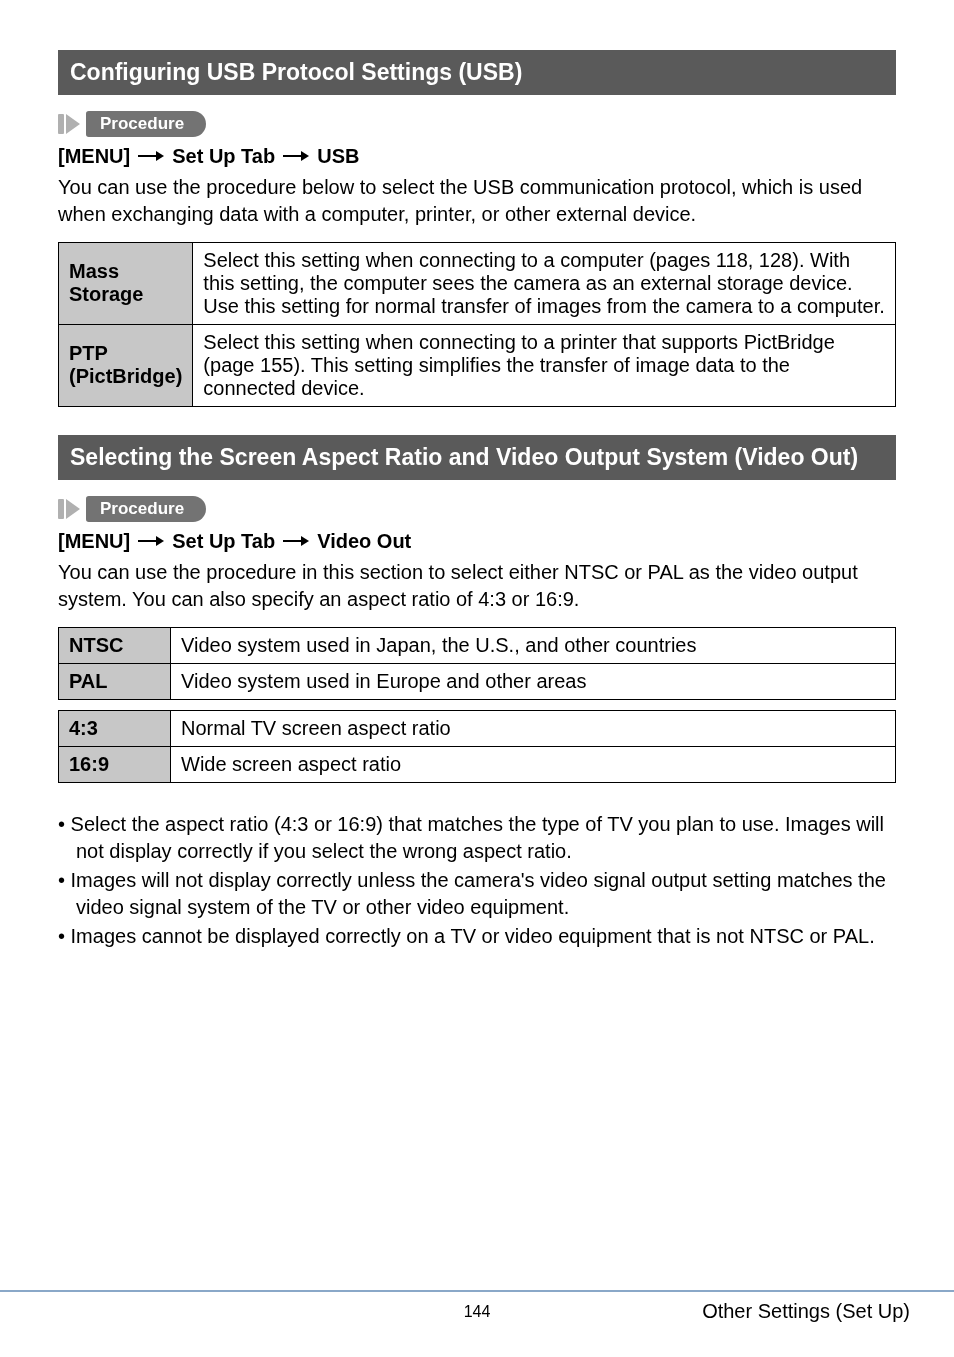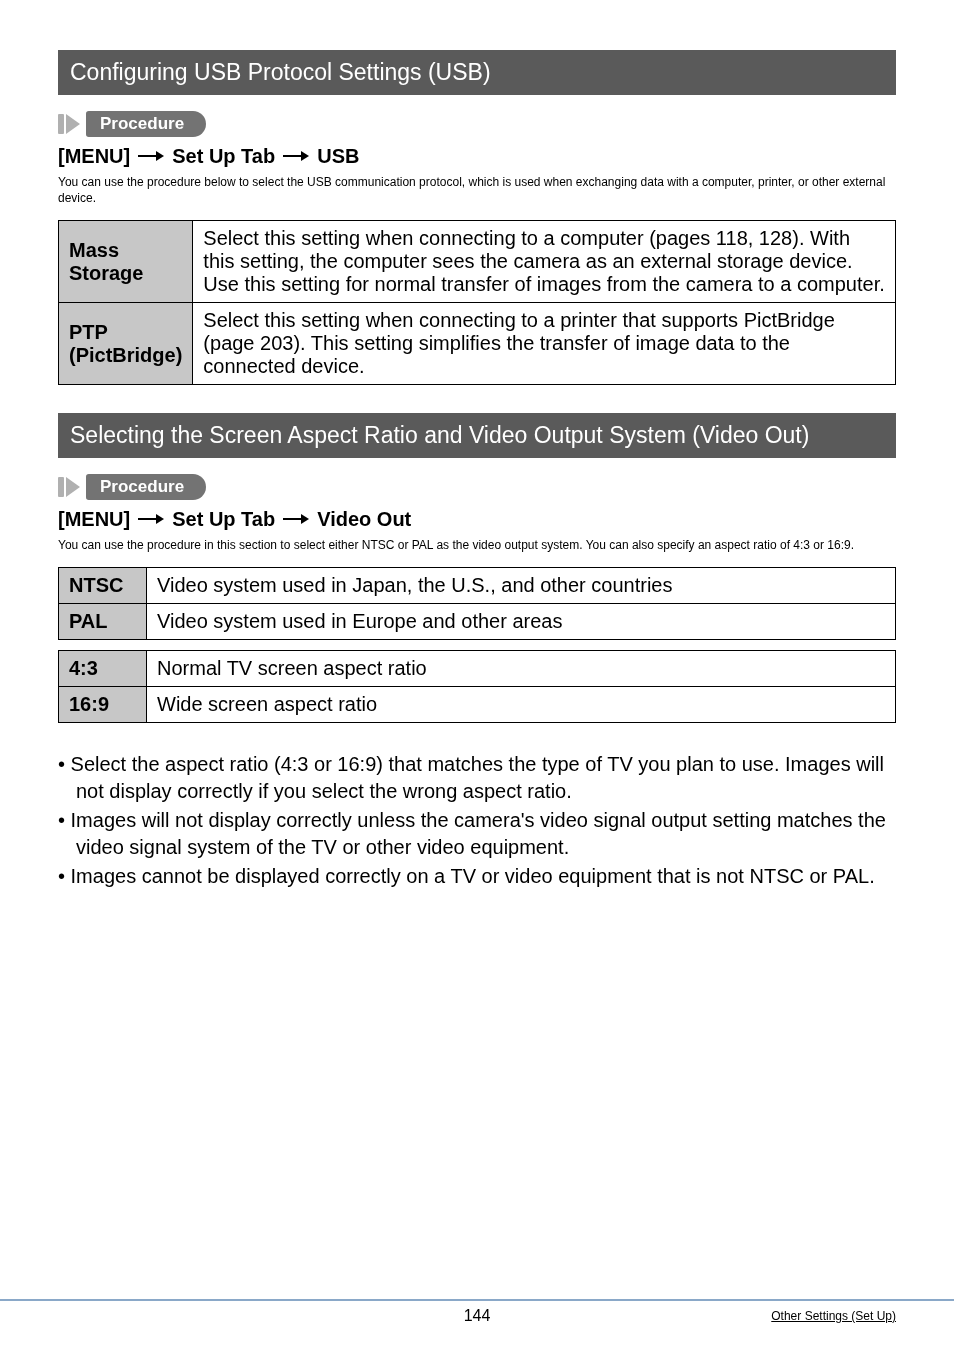--- a/index.html
+++ b/index.html
@@ -13,21 +13,21 @@
       background: #fff;
       font-family: Arial, Helvetica, sans-serif;
       color: #000;
       position: relative;
       padding: 50px 58px 0 58px;
     }
     .section-bar {
       background: #5a5a5a;
       color: #fff;
       font-size: 23px;
-      font-weight: normal;
+      font-weight: bold;
       padding: 8px 10px 8px 12px;
       margin-bottom: 16px;
       line-height: 1.25;
     }
     .proc-row {
       display: flex;
       align-items: center;
       margin-bottom: 8px;
     }
     .proc-mark {
@@ -59,21 +59,21 @@
       margin-bottom: 6px;
       display: flex;
       align-items: center;
       flex-wrap: wrap;
     }
     .menu-line .arrow {
       margin: 0 8px;
       display: inline-flex;
     }
     .body-text {
-      font-size: 12px;
+      font-size: 20px;
       line-height: 1.35;
       margin-bottom: 14px;
     }
     table.opt {
       width: 100%;
       border-collapse: collapse;
       margin-bottom: 28px;
       font-size: 20px;
     }
     table.opt td, table.opt th {
@@ -81,21 +81,21 @@
       padding: 6px 10px;
       vertical-align: middle;
       text-align: left;
     }
     table.opt th {
       background: #c7c7c7;
       font-weight: bold;
       width: 131px;
     }
     table.narrow th {
-      width: 88px;
+      width: 112px;
     }
     ul.notes {
       list-style: none;
       font-size: 20px;
       line-height: 1.35;
       margin-top: 15px;
     }
     ul.notes li {
       padding-left: 18px;
       text-indent: -18px;
@@ -109,32 +109,31 @@
       bottom: 34px;
       left: 0;
       right: 0;
       border-top: 2px solid #8aa8c8;
       padding-top: 8px;
     }
     .footer-inner {
       display: flex;
       justify-content: flex-end;
       align-items: center;
-      padding: 0 58px;
+      padding: 0 44px;
     }
     .page-num {
       position: absolute;
       left: 50%;
       transform: translateX(-50%);
       font-size: 16px;
     }
     .foot-right {
       margin-left: auto;
-      font-size: 12px;
-      text-decoration: underline;
+      font-size: 20px;
     }
   </style>
 </head>
 <body>
 
 <div class="section-bar">Configuring USB Protocol Settings (USB)</div>
 
 <div class="proc-row">
   <span class="proc-mark"></span>
   <span class="proc-arrow">
@@ -166,21 +165,21 @@
 <p class="body-text">You can use the procedure below to select the USB communication protocol, which is used when exchanging data with a computer, printer, or other external device.</p>
 
 <table class="opt">
   <tbody>
       <tr>
     <th>Mass Storage</th>
     <td>Select this setting when connecting to a computer (pages 118, 128). With this setting, the computer sees the camera as an external storage device. Use this setting for normal transfer of images from the camera to a computer.</td>
   </tr>
   <tr>
     <th>PTP (PictBridge)</th>
-    <td>Select this setting when connecting to a printer that supports PictBridge (page 203). This setting simplifies the transfer of image data to the connected device.</td>
+    <td>Select this setting when connecting to a printer that supports PictBridge (page 155). This setting simplifies the transfer of image data to the connected device.</td>
   </tr>
 </tbody>
   </table>
 
 <div class="section-bar">Selecting the Screen Aspect Ratio and Video Output System (Video Out)</div>
 
 <div class="proc-row">
   <span class="proc-mark"></span>
   <span class="proc-arrow">
     <svg width="14" height="20" viewBox="0 0 14 20">

